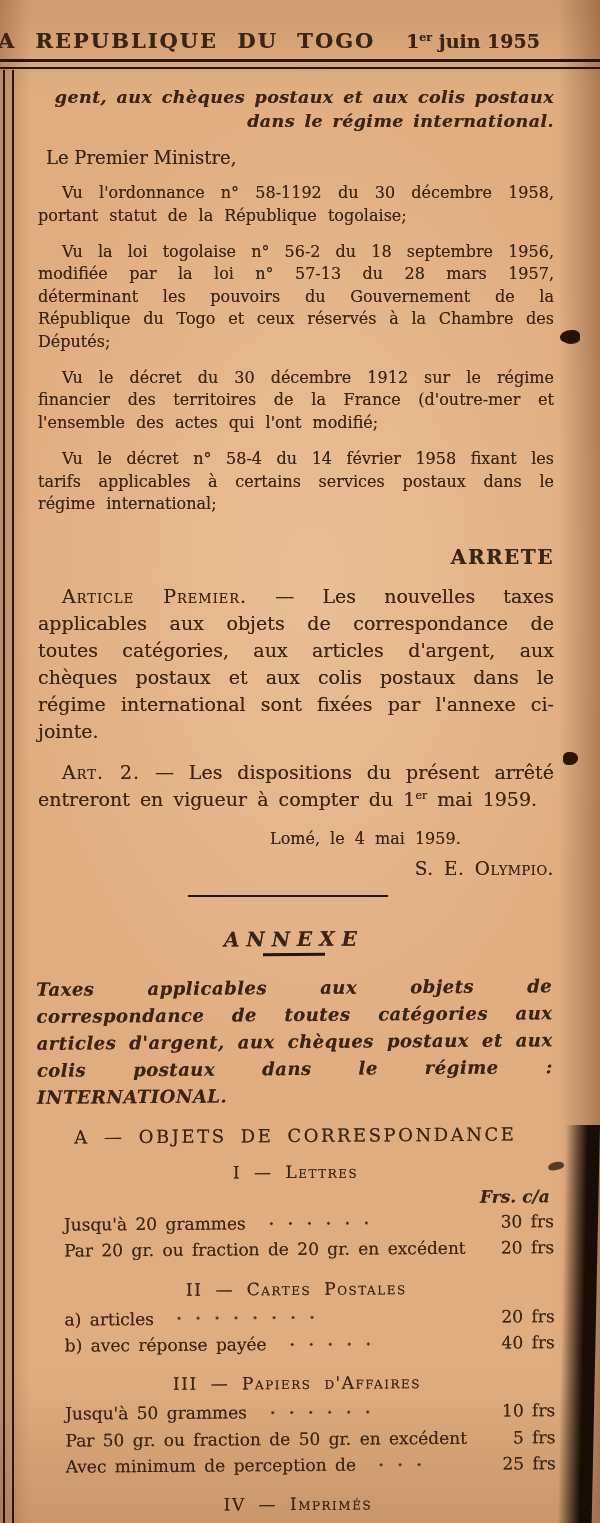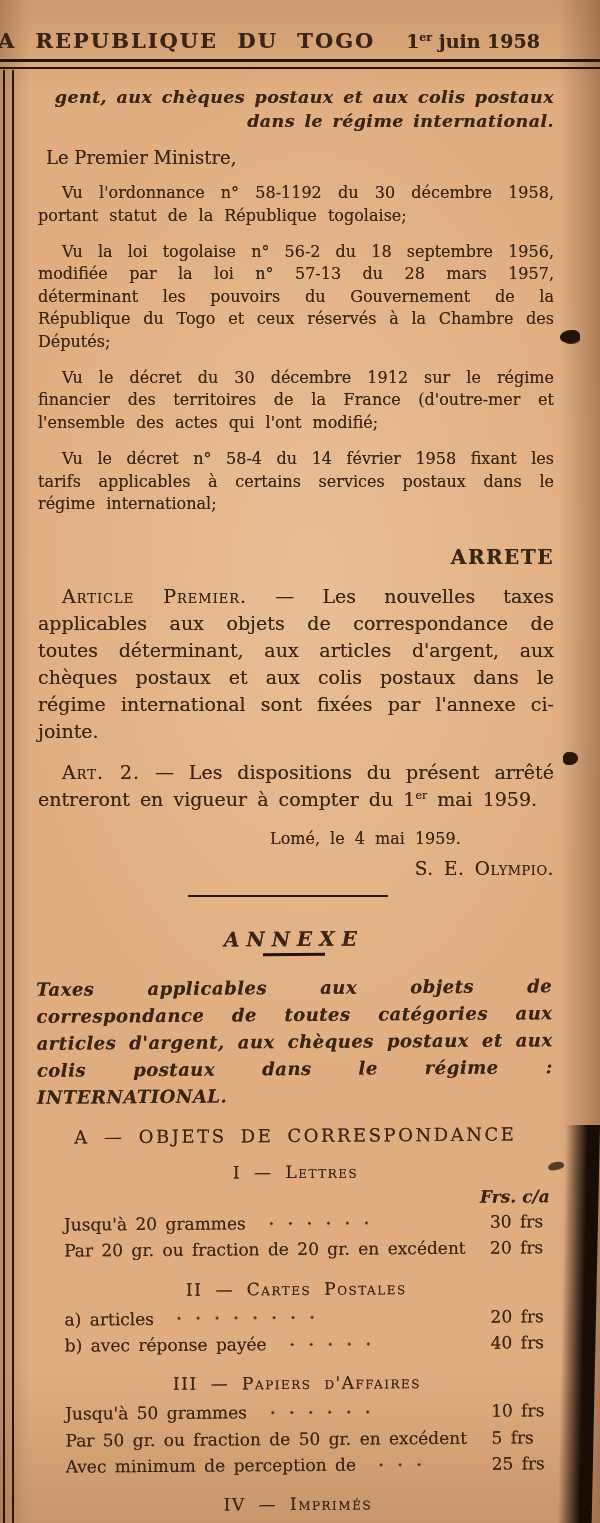--- a/index.html
+++ b/index.html
@@ -96,30 +96,30 @@
     display:flex;align-items:baseline;font-size:17px;line-height:1.55;
     padding-left:26px;word-spacing:3px;
   }
   .rate-label{white-space:nowrap;}
   .leader{
     flex:1;height:1em;min-width:0;margin:0 10px 0 14px;
     background-image:radial-gradient(circle, #3a2414 1.2px, rgba(58,36,20,0) 1.5px);
     background-size:19px 5px;background-repeat:repeat-x;background-position:2px 72%;
   }
   .spacer{flex:1;}
-  .rate-value{width:64px;text-align:left;white-space:nowrap;}
+  .rate-value{width:64px;text-align:right;white-space:nowrap;}
 </style>
 </head>
 <body>
 
 <div class="page">
 
   <div class="masthead">
     <span class="mast-title">A REPUBLIQUE DU TOGO</span>
-    <span class="mast-date"><span>1</span><sup>er</sup><span> juin 1958</span></span>
+    <span class="mast-date"><span>1</span><sup>er</sup><span> juin 1955</span></span>
   </div>
   <div class="header-rule"></div>
   <div class="col-rule-a"></div>
   <div class="col-rule-b"></div>
 
   <div class="stain1"></div>
   <div class="stain2"></div>
   <div class="stain3"></div>
   <div class="edge-shadow"></div>
 
@@ -129,21 +129,21 @@
 
     <p class="pm-line">Le Premier Ministre,</p>
 
     <p class="visa">Vu l'ordonnance n° 58-1192 du 30 décembre 1958, portant statut de la République togolaise;</p>
     <p class="visa">Vu la loi togolaise n° 56-2 du 18 septembre 1956, modifiée par la loi n° 57-13 du 28 mars 1957, déterminant les pouvoirs du Gouvernement de la République du Togo et ceux réservés à la Chambre des Députés;</p>
     <p class="visa">Vu le décret du 30 décembre 1912 sur le régime financier des territoires de la France (d'outre-mer et l'ensemble des actes qui l'ont modifié;</p>
     <p class="visa">Vu le décret n° 58-4 du 14 février 1958 fixant les tarifs applicables à certains services postaux dans le régime international;</p>
 
     <div class="arrete">ARRETE</div>
 
-    <p class="article"><span class="lead-caps">Article Premier.</span><span> — Les nouvelles taxes applicables aux objets de correspondance de toutes déterminant, aux articles d'argent, aux chèques postaux et aux colis postaux dans le régime international sont fixées par l'annexe ci-jointe.</span></p>
+    <p class="article"><span class="lead-caps">Article Premier.</span><span> — Les nouvelles taxes applicables aux objets de correspondance de toutes catégories, aux articles d'argent, aux chèques postaux et aux colis postaux dans le régime international sont fixées par l'annexe ci-jointe.</span></p>
 
     <p class="article"><span class="lead-caps">Art. 2.</span><span> — Les dispositions du présent arrêté entreront en vigueur à compter du 1</span><sup>er</sup><span> mai 1959.</span></p>
 
     <p class="place-date">Lomé, le 4 mai 1959.</p>
     <p class="signature">S. E. Olympio.</p>
 
     <div class="sep-rule"></div>
 
     <div class="annexe">
       <div class="annexe-head">ANNEXE</div>

